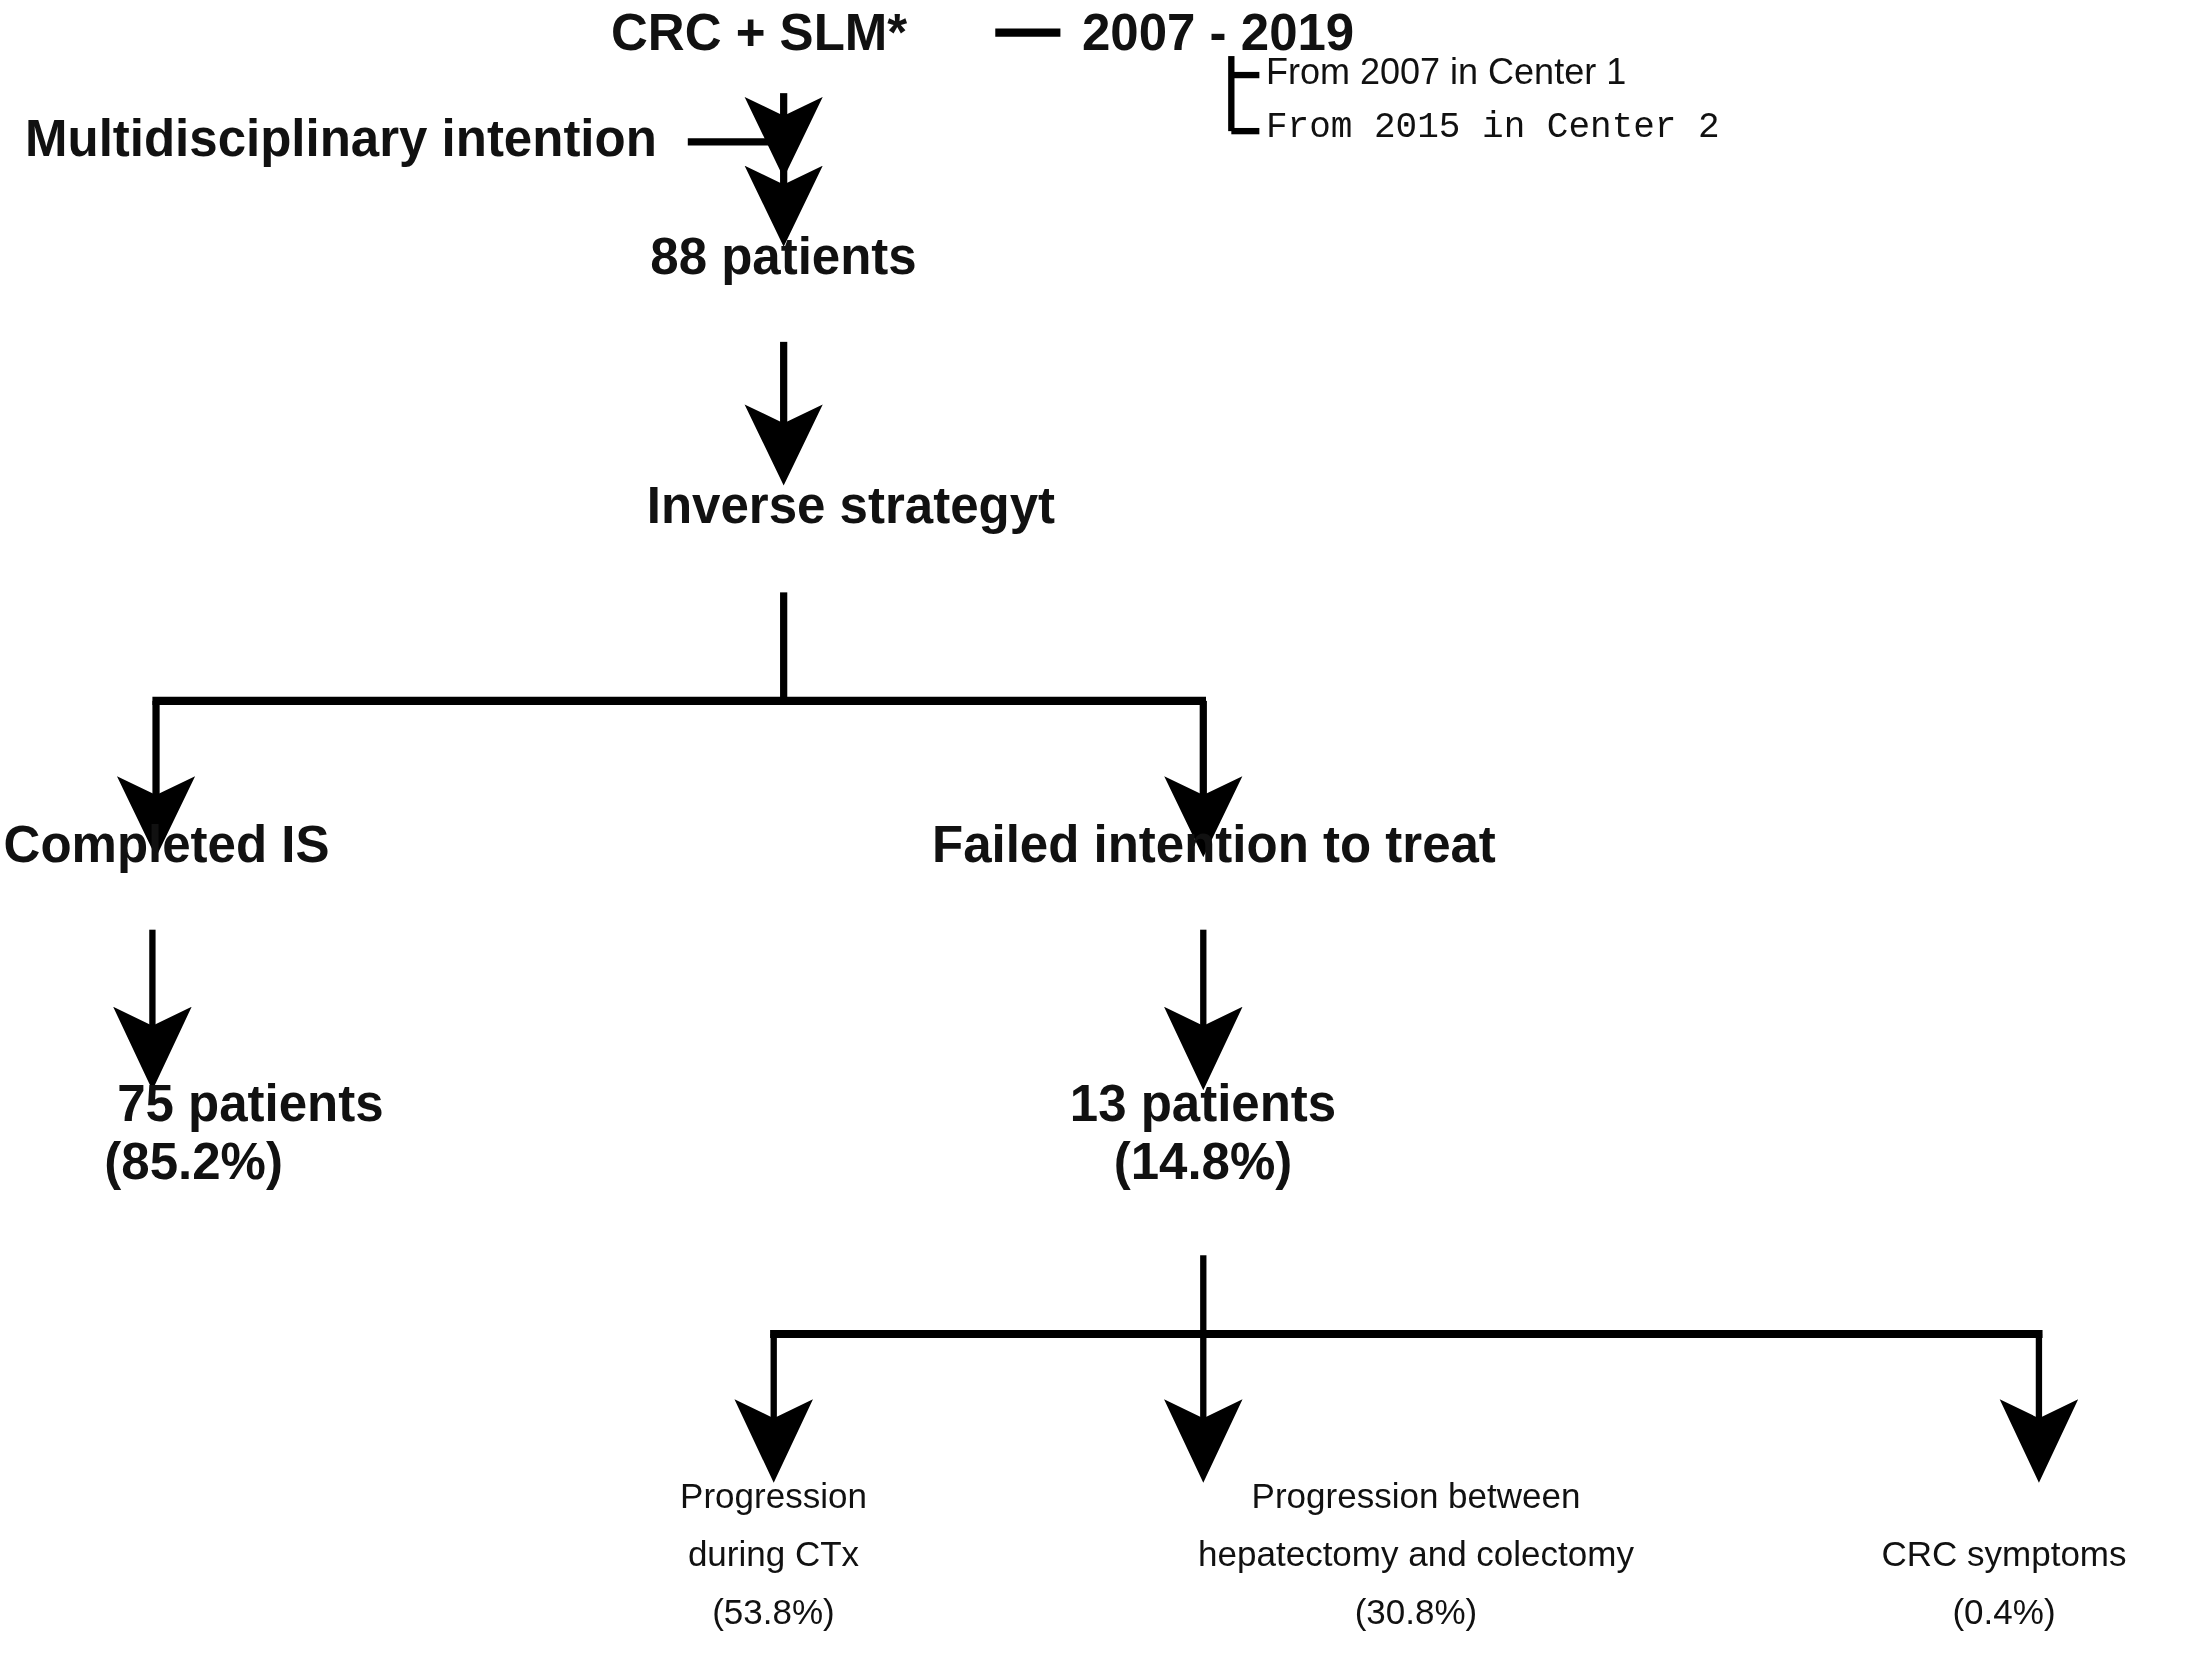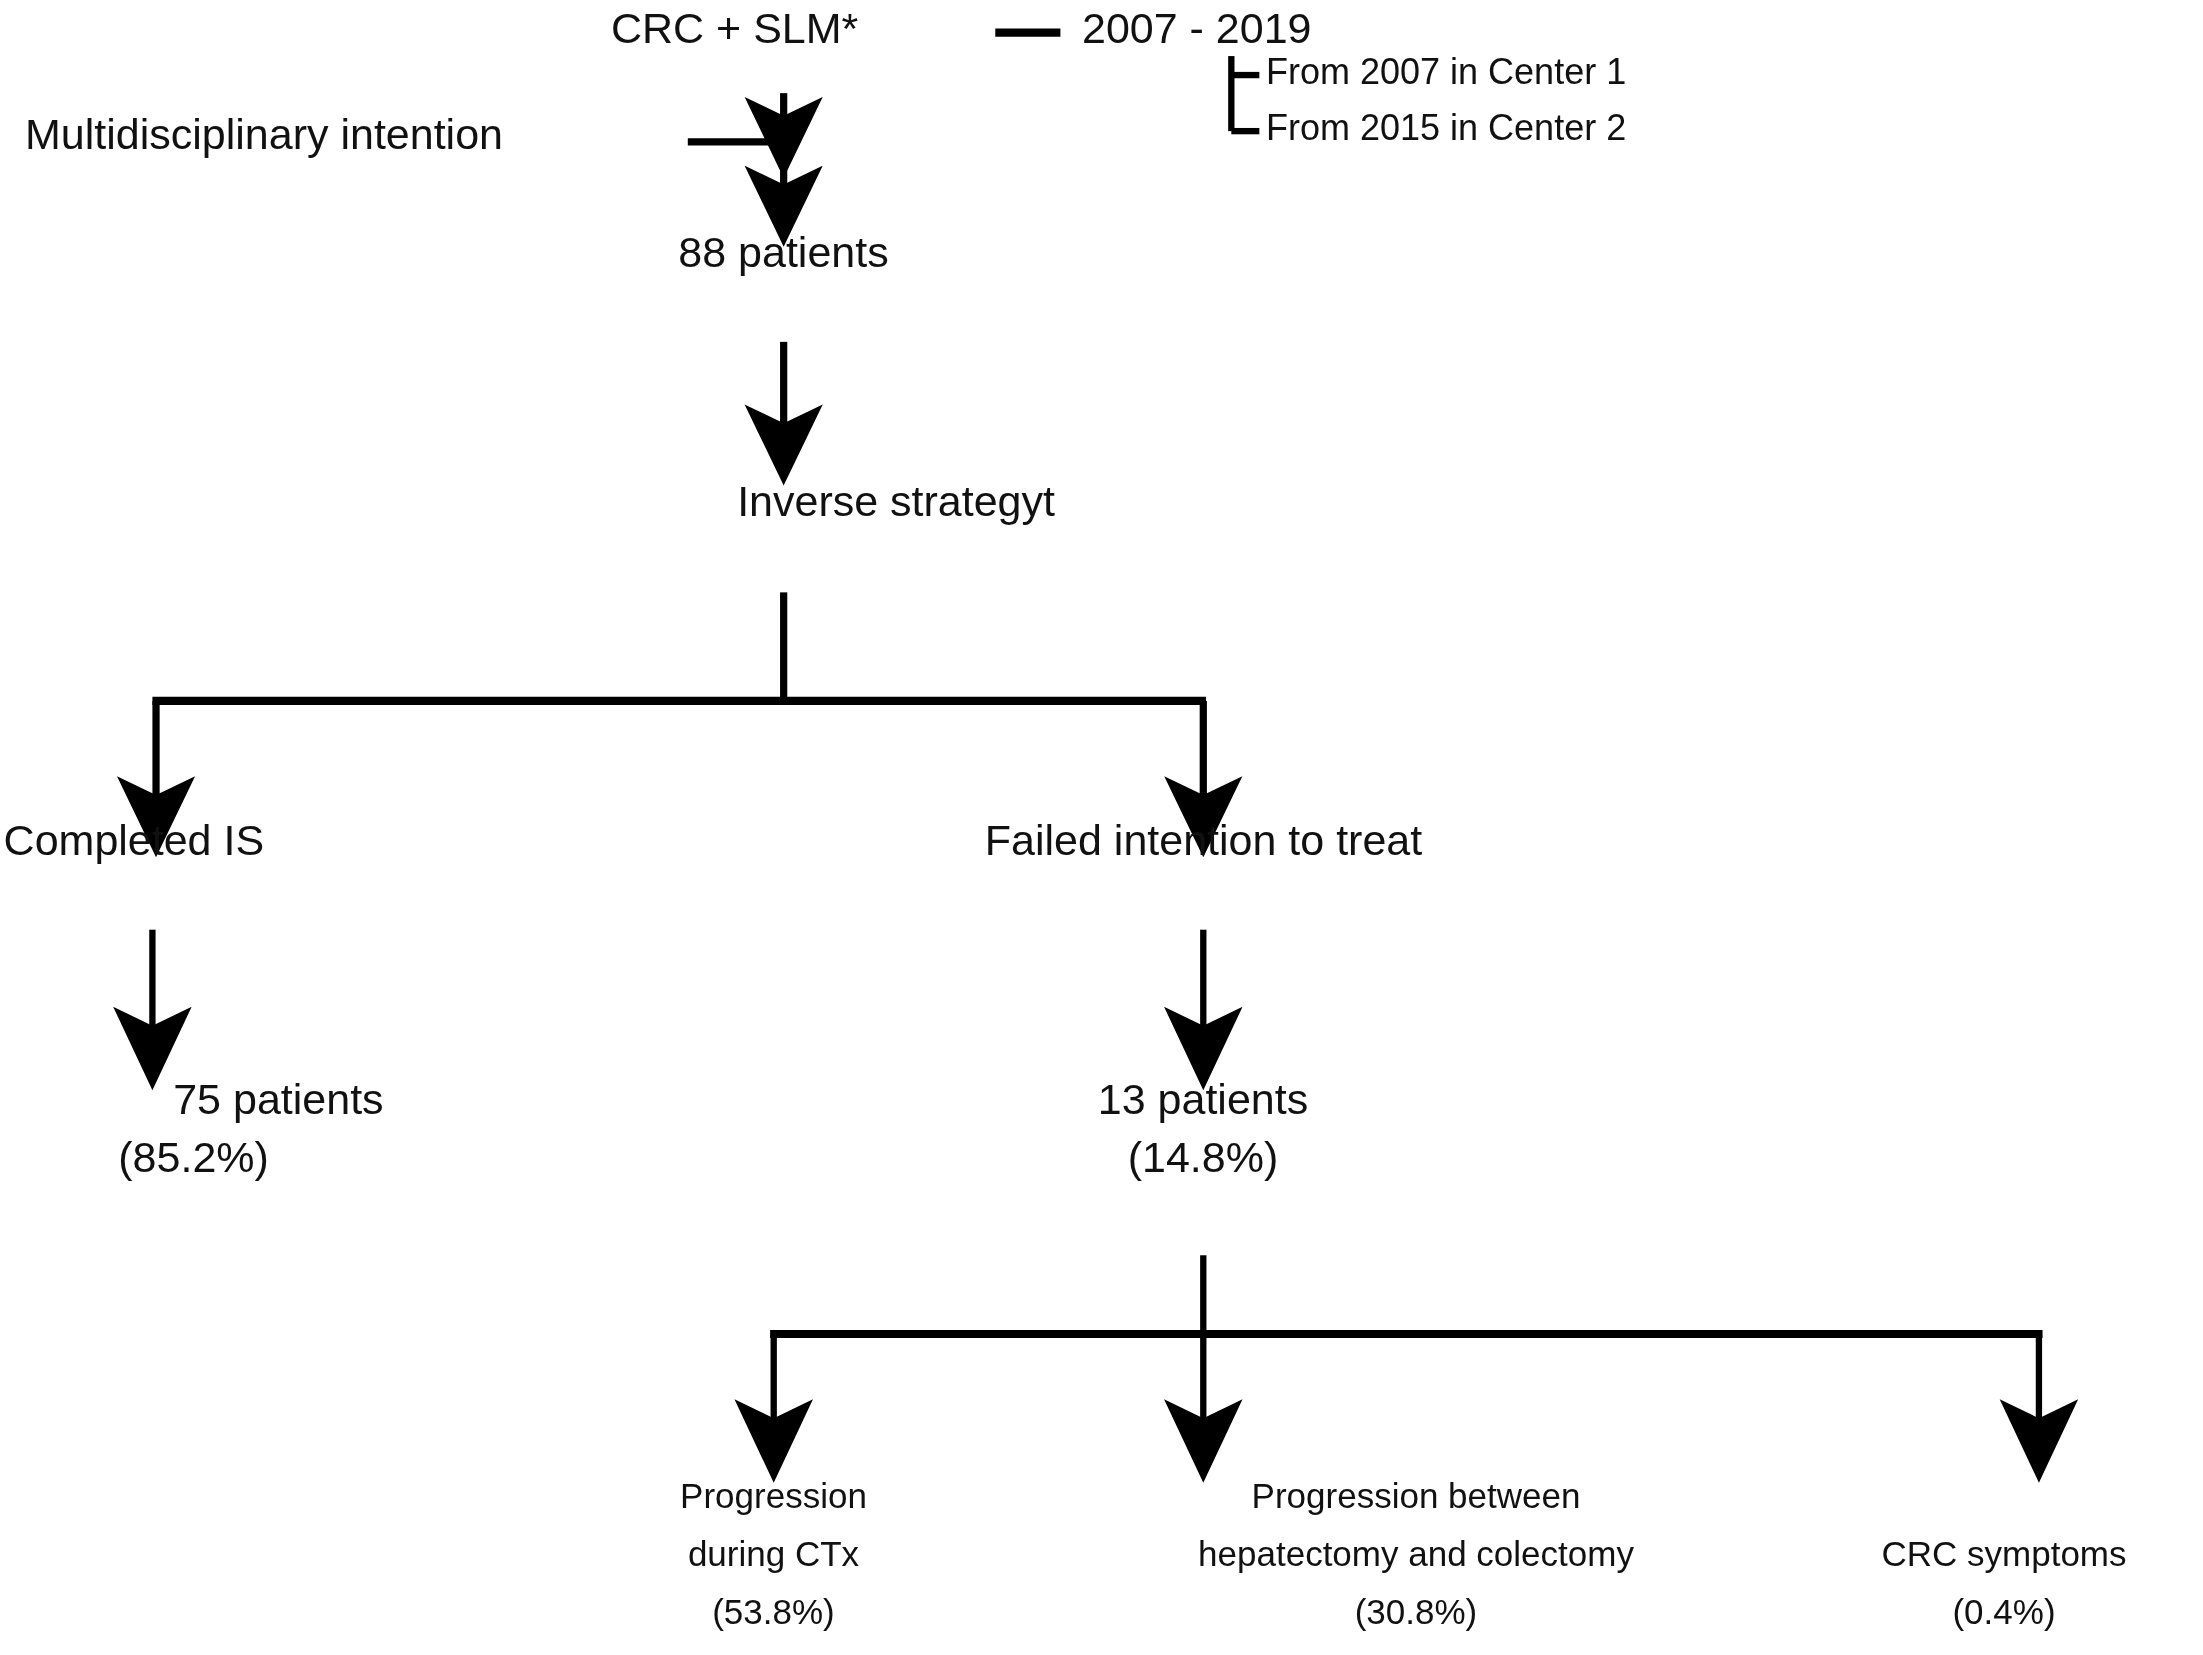--- a/index.html
+++ b/index.html
@@ -8,21 +8,21 @@
     width:2204px;height:1655px;
     font-family:"Liberation Sans", sans-serif;
     color:#000000;
     overflow:hidden;
   }
   #flow-root{position:relative;width:2204px;height:1655px;background:#ffffff;}
   #flow-svg{position:absolute;left:0;top:0;width:2204px;height:1655px;}
   .node{position:absolute;white-space:pre;line-height:1.14;color:#111111;}
   .t-52{font-size:35px;}
   .t-54{font-size:36px;}
-  .t-56{font-size:43px;}
+  .t-56{font-size:51px;font-weight:bold;}
   .ctr{text-align:center;}
   .lft{text-align:left;}
 </style>
 </head>
 <body>
 
 <div id="flow-root">
 
   <svg id="flow-svg" viewBox="0 0 2436 1830" aria-hidden="true">
     <defs>
@@ -62,21 +62,21 @@
     <line x1="1330" y1="1475" x2="1330" y2="1592" stroke="#000000" stroke-width="7" marker-end="url(#arrowheadThin)"></line>
     <line x1="2254" y1="1475" x2="2254" y2="1592" stroke="#000000" stroke-width="7" marker-end="url(#arrowheadThin)"></line>
   </svg>
 
   <div class="node t-56 lft" style="left:611px;top:3.6px;width:380px;">CRC + SLM*</div>
 
   <div class="node t-56 lft" style="left:1082px;top:3.6px;width:362px;">2007 - 2019</div>
 
   <div class="node t-54 lft" style="left:1266px;top:51px;width:814px;">From 2007 in Center 1</div>
 
-  <div class="node t-54 lft" style="left:1266px;top:107px;width:814px;">From 2015 in Center 2</div>
+  <div class="node t-54 lft" style="left:1266px;top:107px;width:814px;font-family:Liberation Mono, monospace;">From 2015 in Center 2</div>
 
   <div class="node t-56 lft" style="left:25px;top:110px;width:669px;">Multidisciplinary intention</div>
 
   <div class="node t-56 ctr" style="left:512px;top:228px;width:543px;">88 patients</div>
 
   <div class="node t-56 ctr" style="left:512px;top:477px;width:543px;text-align:right;">Inverse strategyt</div>
 
   <div class="node t-56 lft" style="left:3.6px;top:816px;width:543px;">Completed IS</div>
 
   <div class="node t-56 ctr" style="left:932px;top:816px;width:543px;">Failed intention to treat</div>

